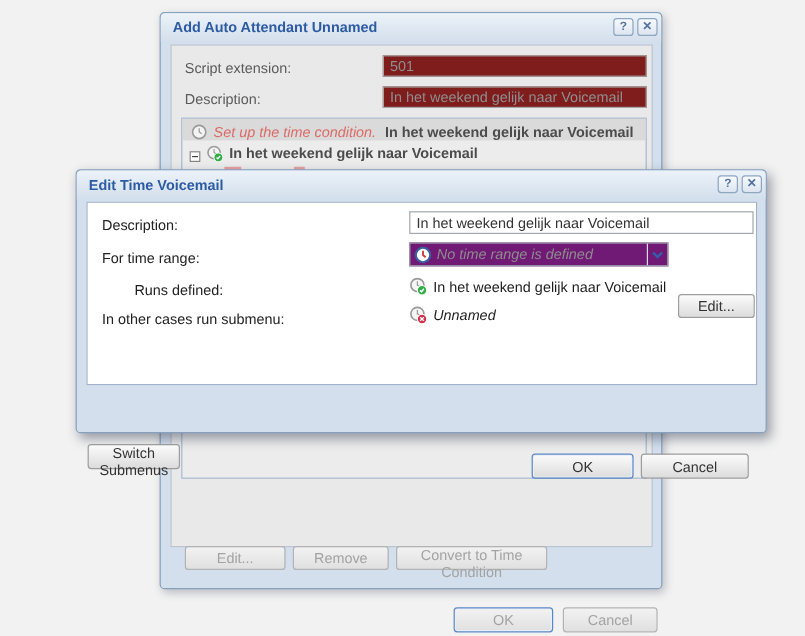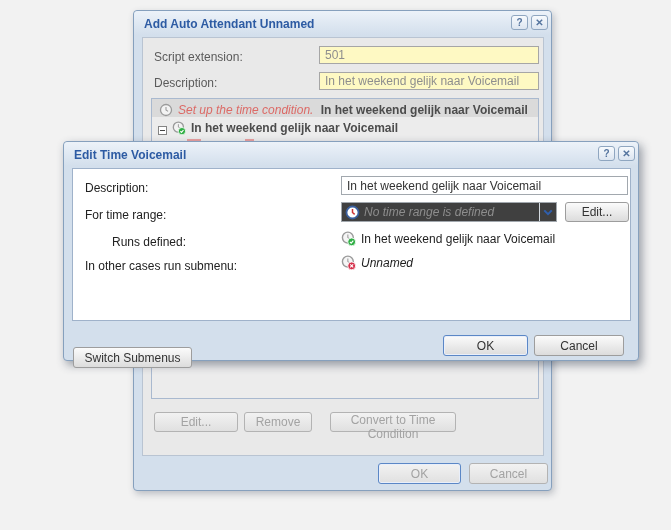--- a/index.html
+++ b/index.html
@@ -16,33 +16,33 @@
   .titlebar .title { font-size:12px; font-weight:bold; color:#2d5ba3; }
   .tb-buttons { position:absolute; top:4px; right:3px; display:flex; gap:3px; }
   .tb-btn { width:17px; height:15px; display:flex; align-items:center; justify-content:center;
             font-size:10px; font-weight:bold; color:#54749e; line-height:1;
             background:linear-gradient(#f7fafd,#dce5f0); border:1px solid #8fa6c0;
             border-radius:3px; cursor:default; }
 
   .btn { position:absolute; height:20px; font-family:"Liberation Sans",sans-serif;
          font-size:12px; color:#333; text-align:center;
          background:linear-gradient(#fbfbfb,#dcdcdc); border:1px solid #9d9d9d;
-         border-radius:3px; }
+         border-radius:3px;margin-top:43px; }
   .btn.disabled { color:#a3a3a3; border-color:#b3b3b3;
          background:linear-gradient(#f2f2f2,#e0e0e0); }
   .btn.focusring { border:1px solid #5b87c6; box-shadow:inset 0 0 0 1px #e9effa; }
 
   
   #add-dialog { left:133px; top:10px; width:419px; height:481px;
                 box-shadow:2px 3px 7px rgba(60,70,90,.30); z-index:1; }
   #add-panel { position:absolute; left:8px; top:26px; width:402px; height:419px;
                background:#e9e9e9; border:1px solid #b9c4d2; }
   .add-lbl { position:absolute; left:11px; font-size:12px; color:#5b5b5b; }
   .add-inp { position:absolute; left:176px; width:220px; height:18px;
-             background:#fef9c3; border:1px solid #a6a6a6; color:#8e8e8e;
+             background:#7f1d1d; border:1px solid #a6a6a6; color:#8e8e8e;
              font-size:12px; padding:0 5px; font-family:"Liberation Sans",sans-serif; }
   #add-tree { position:absolute; left:8px; top:60px; width:388px; height:301px;
               background:#ececec; border:1px solid #a9b9cf; overflow:hidden; }
   .trow { height:18px; display:flex; align-items:flex-end; font-size:12px; }
   .trow.selected { background:#dadada; }
   .tree-warning { font-style:italic; color:#dc6a66; margin-right:4px; white-space:pre; }
   .tree-title { font-weight:bold; color:#4c4c4c; white-space:pre; }
   .expander { width:9px; height:9px; background:#fff; border:1px solid #848484;
               margin:0 5px 0 6px; position:relative; flex:none; }
   .expander::after { content:""; position:absolute; left:1px; right:1px; top:3px;
@@ -59,31 +59,31 @@
   
   #edit-dialog { left:63px; top:141px; width:576px; height:220px;
                  box-shadow:3px 4px 10px rgba(40,50,70,.45); z-index:10; }
   #edit-panel { position:absolute; left:8px; top:26px; width:559px; height:153px;
                 background:#ffffff; border:1px solid #9fb2ca; }
   .ed-lbl { position:absolute; font-size:12px; color:#222; }
   #edit-desc-input { position:absolute; left:268px; top:7px; width:287px; height:19px;
                 background:#fff; border:1px solid #a2a8ae; color:#333; font-size:12px;
                 padding:0 5px; font-family:"Liberation Sans",sans-serif; }
   #time-range-select { position:absolute; left:268px; top:33px; width:216px; height:20px;
-                background:#404040; border:1px solid #a2a8ae; display:flex; align-items:center; }
+                background:#701a75; border:1px solid #a2a8ae; display:flex; align-items:center; }
   #time-range-select .sel-text { flex:1; font-size:12px; font-style:italic; color:#8d8d8d;
                 padding-left:4px; white-space:nowrap; overflow:hidden; }
   #time-range-select .sel-arrow { width:17px; height:18px; border-left:1px solid #d4dae0;
                 display:flex; align-items:center; justify-content:center; }
   .val-row { position:absolute; left:268px; display:flex; align-items:center; gap:5px;
              font-size:12px; color:#1d1d1d; }
   .val-row.italic .val-text { font-style:italic; }
 
   #btn-tr-edit { left:492px; top:33px; width:64px; }
-  #btn-switch { left:9px; top:205px; width:119px; height:21px; }
+  #btn-switch { left:9px; top:185px; width:77px; height:21px; }
   #btn-edit-ok { left:379px; top:193px; width:85px; height:21px; }
   #btn-edit-cancel { left:470px; top:193px; width:90px; height:21px; }
 </style>
 </head>
 <body>
 
 <div id="stage">
 
   <div class="dialog" id="add-dialog">
     <div class="titlebar">
@@ -125,21 +125,21 @@
           <span class="tree-title">In het weekend gelijk naar Voicemail</span>
         </div>
         <div class="trow3">
           <span class="frag" style="left:35px; width:14px;"></span>
           <span class="frag" style="left:93px; width:9px;"></span>
         </div>
       </div>
 
       <div id="add-buttons">
         <button class="btn disabled" style="left:11px; width:84px;">Edit...</button>
-        <button class="btn disabled" style="left:101px; width:68px;">Remove</button>
+        <button class="btn disabled" style="left:101px; width:80px;">Remove</button>
         <button class="btn disabled" style="left:187px; width:126px;">Convert to Time Condition</button>
       </div>
     </div>
 
     <button class="btn disabled focusring" id="add-ok" style="left:244px; width:83px;">OK</button>
     <button class="btn disabled" id="add-cancel" style="left:335px; width:79px;">Cancel</button>
   </div>
 
   <div class="dialog" id="edit-dialog">
     <div class="titlebar">

